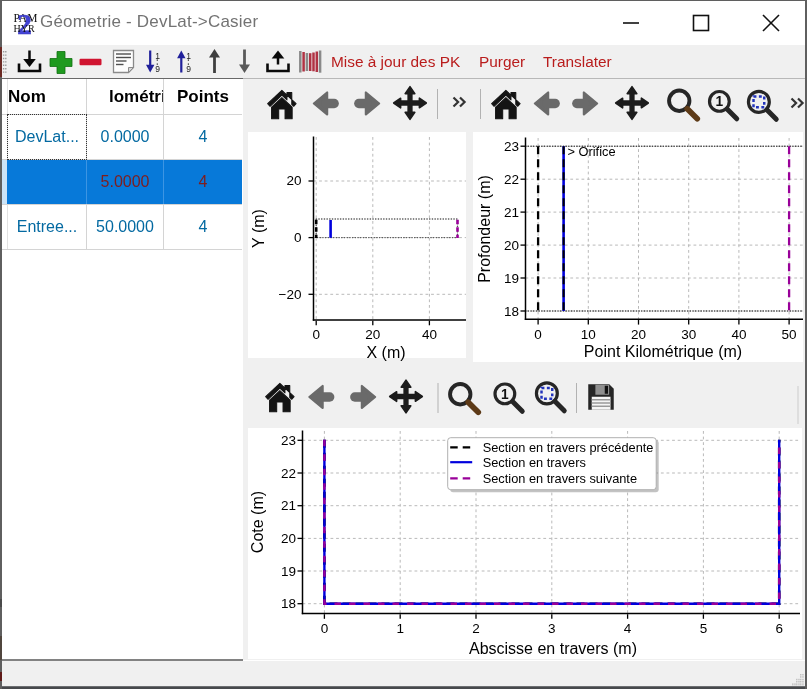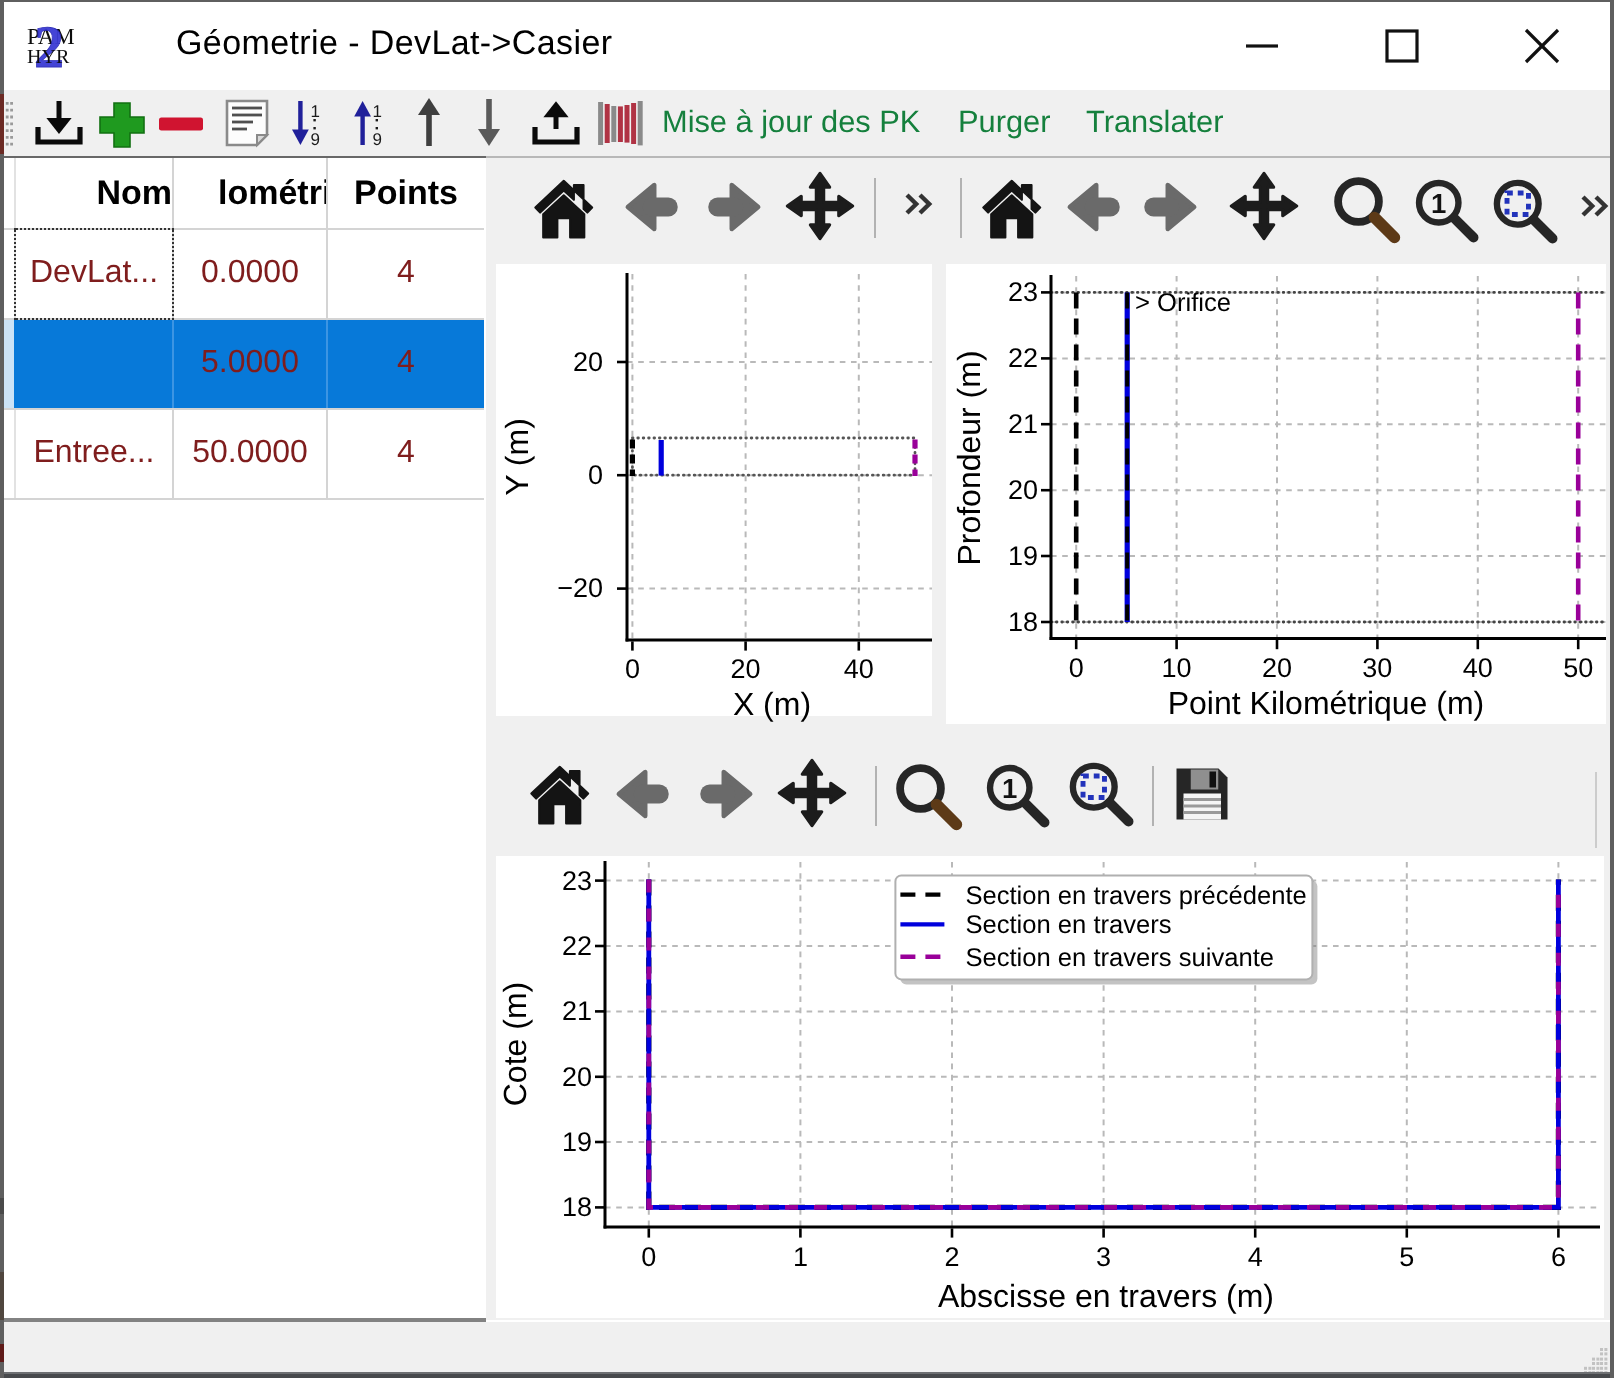--- a/index.html
+++ b/index.html
@@ -4,28 +4,28 @@
 <style>
   html,body{margin:0;padding:0;}
   body{width:807px;height:689px;overflow:hidden;font-family:"Liberation Sans",sans-serif;background:#fff;}
   #win{position:absolute;left:0;top:0;width:807px;height:689px;background:#fff;}
   .abs{position:absolute;}
   
   #borderL{left:0;top:0;width:2px;height:689px;background:#5f5f5f;}
   #borderR{left:805px;top:0;width:2px;height:689px;background:#5f5f5f;}
   #borderT{left:0;top:0;width:807px;height:1px;background:#5f5f5f;}
   #titlebar{left:2px;top:1px;width:803px;height:44px;background:#ffffff;}
-  #title{left:40px;top:12px;font-size:17px;letter-spacing:0.2px;color:#000000;margin-left:48px;}
+  #title{left:40px;top:12px;font-size:17px;letter-spacing:0.2px;color:#737373;}
   #toolbar{left:2px;top:45px;width:803px;height:33px;background:#f0f0f0;border-bottom:1px solid #b8b8b8;}
-  .tbtxt{top:53px;font-size:15.4px;color:#15803d;}
+  .tbtxt{top:53px;font-size:15.4px;color:#b91c1c;}
   
   #tablebg{left:2px;top:79px;width:241px;height:581px;background:#fff;}
   #tline{left:243px;top:79px;width:1px;height:581px;background:#8f8f8f;}
   .hdr{top:87px;font-size:17px;font-weight:bold;color:#000;}
-  .cell{font-size:16px;color:#7f1d1d;}
+  .cell{font-size:16px;color:#0369a1;}
   .cellw{font-size:16px;color:#7f1d1d;}
   
   #plotsbg{left:243px;top:79px;width:562px;height:581px;background:#f0f0f0;}
   .canvas{background:#fff;}
   
   #status{left:2px;top:661px;width:803px;height:25px;background:#f0f0f0;}
   #botborder{left:0px;top:686px;width:807px;height:1px;background:#6d6f72;}
   #behind{left:0px;top:687px;width:807px;height:2px;background:#47494c;}
 </style>
 </head>
@@ -133,21 +133,21 @@
   <div class="abs" id="tline"></div>
 
   <div class="abs" style="left:86px;top:79px;width:1px;height:171px;background:#d4d4d4;"></div>
   <div class="abs" style="left:163px;top:79px;width:1px;height:171px;background:#d4d4d4;"></div>
   <div class="abs" style="left:7px;top:79px;width:1px;height:171px;background:#e2e2e2;"></div>
   <div class="abs" style="left:2px;top:114px;width:240px;height:1px;background:#d4d4d4;"></div>
   <div class="abs" style="left:2px;top:159px;width:240px;height:1px;background:#d4d4d4;"></div>
   <div class="abs" style="left:2px;top:204px;width:240px;height:1px;background:#d4d4d4;"></div>
   <div class="abs" style="left:2px;top:249px;width:240px;height:1px;background:#d4d4d4;"></div>
 
-  <div class="abs hdr" style="left:8px;width:78px;text-align:right;">Nom</div>
+  <div class="abs hdr" style="left:8px;width:78px;text-align:left;">Nom</div>
   <div class="abs hdr" style="left:87px;width:76px;overflow:hidden;"><span style="margin-left:22px;">lométriq</span></div>
   <div class="abs hdr" style="left:164px;width:78px;text-align:center;">Points</div>
 
   <div class="abs" style="left:7px;top:160px;width:235px;height:44px;background:#0779d9;"></div>
   <div class="abs" style="left:86px;top:160px;width:1px;height:44px;background:#3c95e3;"></div>
   <div class="abs" style="left:163px;top:160px;width:1px;height:44px;background:#3c95e3;"></div>
   <div class="abs" style="left:2px;top:160px;width:5px;height:44px;background:#cbe3f7;"></div>
 
   <div class="abs" style="left:7px;top:114px;width:78px;height:44px;border:1px dotted #333;"></div>
 

